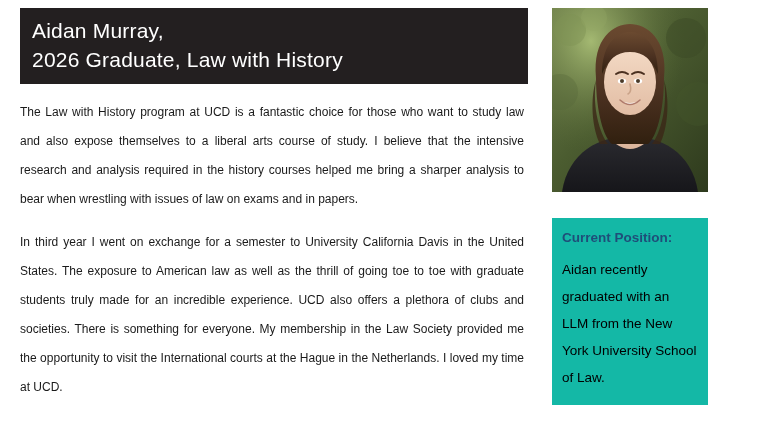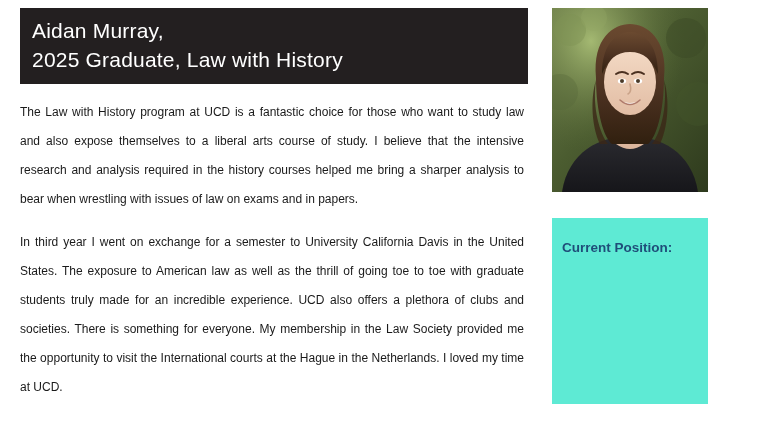--- a/index.html
+++ b/index.html
@@ -76,22 +76,22 @@
   }
   .photo-svg {
     display: block;
     width: 156px;
     height: 184px;
   }
 
   .position-box {
     margin-top: 26px;
     width: 156px;
-    background: #5eead4;
-    padding: 20px 10px 14px 10px;
+    background: #14b8a6;
+    padding: 10px 10px 14px 10px;
     box-sizing: border-box;
     min-height: 186px;
   }
   .position-title {
     color: #1f4e79;
     font-size: 13.5px;
     font-weight: bold;
     line-height: 20px;
     margin-bottom: 8px;
   }
@@ -103,21 +103,21 @@
 </style>
 </head>
 <body>
 
 <div class="page">
 
   <div class="left-col">
 
     <div class="name-banner">
       <div class="name-line">Aidan Murray,</div>
-      <div class="name-line">2025 Graduate, Law with History</div>
+      <div class="name-line">2026 Graduate, Law with History</div>
     </div>
 
     <div class="body-text">
       <p class="para">The Law with History program at UCD is a fantastic choice for those who want to study law and also expose themselves to a liberal arts course of study. I believe that the intensive research and analysis required in the history courses helped me bring a sharper analysis to bear when wrestling with issues of law on exams and in papers.</p>
       <p class="para">In third year I went on exchange for a semester to University California Davis in the United States. The exposure to American law as well as the thrill of going toe to toe with graduate students truly made for an incredible experience. UCD also offers a plethora of clubs and societies. There is something for everyone. My membership in the Law Society provided me the opportunity to visit the International courts at the Hague in the Netherlands. I loved my time at UCD.</p>
     </div>
 
   </div>
 
   <div class="right-col">
@@ -179,17 +179,18 @@
 
         <path d="M78 76 Q80 84 76 86" stroke="#c9a288" stroke-width="1.6" fill="none" stroke-linecap="round"></path>
 
         <path d="M69 93 Q78 100 87 93 Q78 97 69 93 Z" fill="#ffffff"></path>
         <path d="M68 92 Q78 101 88 92" stroke="#b07b6b" stroke-width="1.5" fill="none" stroke-linecap="round"></path>
       </svg>
     </div>
 
     <div class="position-box">
       <div class="position-title">Current Position:</div>
+      <div class="position-body">Aidan recently graduated with an LLM from the New York University School of Law.</div>
     </div>
 
   </div>
 
 </div>
 
 </body></html>

